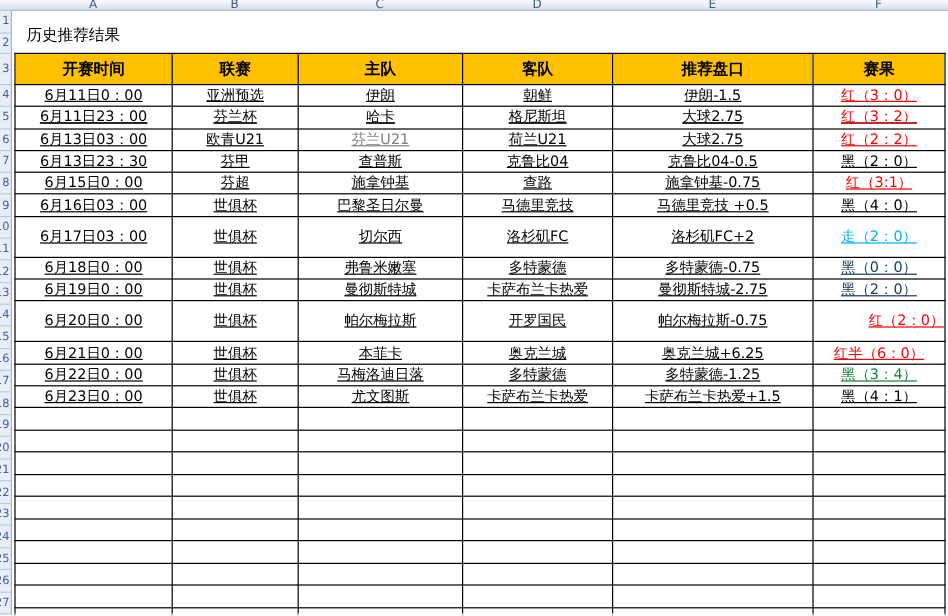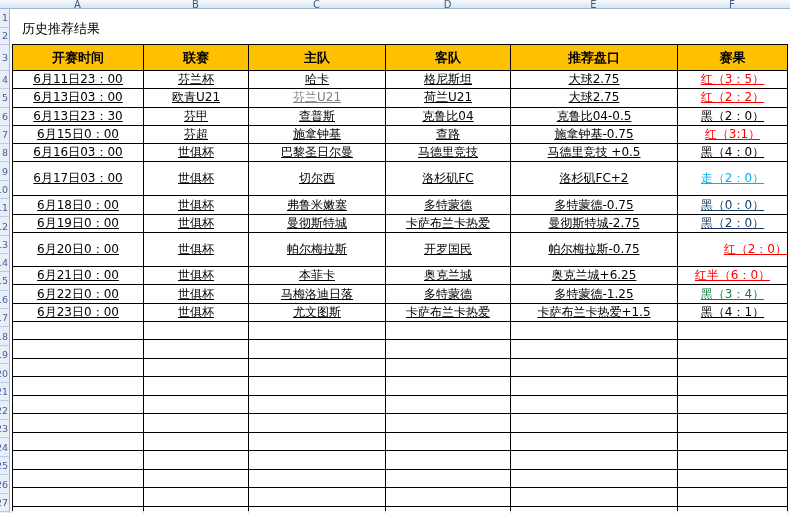--- a/index.html
+++ b/index.html
@@ -83,27 +83,35 @@
         <tr id="headRow" style="height: 26px;">
           <th>开赛时间</th>
           <th>联赛</th>
           <th>主队</th>
           <th>客队</th>
           <th>推荐盘口</th>
           <th>赛果</th>
         </tr>
       </thead>
     <tbody id="tbody">
+        <tr style="height: 18.31px;">
+          <td class="filled">6月11日0：00</td>
+          <td class="filled">亚洲预选</td>
+          <td class="filled">伊朗</td>
+          <td class="filled">朝鲜</td>
+          <td class="filled">伊朗-1.5</td>
+          <td class="filled" style="color: rgb(255, 0, 0);">红（3：0）</td>
+        </tr>
         <tr style="height: 18.31px; text-decoration: underline;">
           <td class="filled">6月11日23：00</td>
           <td class="filled">芬兰杯</td>
           <td class="filled">哈卡</td>
           <td class="filled">格尼斯坦</td>
           <td class="filled">大球2.75</td>
-          <td class="filled" style="color: rgb(255, 0, 0);">红（3：5）</td>
+          <td class="filled" style="color: rgb(255, 0, 0);">红（3：2）</td>
         </tr>
         <tr style="height: 18.31px;">
           <td class="filled">6月13日03：00</td>
           <td class="filled">欧青U21</td>
           <td class="filled" style="color: rgb(127, 127, 127);">芬兰U21</td>
           <td class="filled">荷兰U21</td>
           <td class="filled">大球2.75</td>
           <td class="filled" style="color: rgb(255, 0, 0);">红（2：2）</td>
         </tr>
         <tr style="height: 18.31px;">

